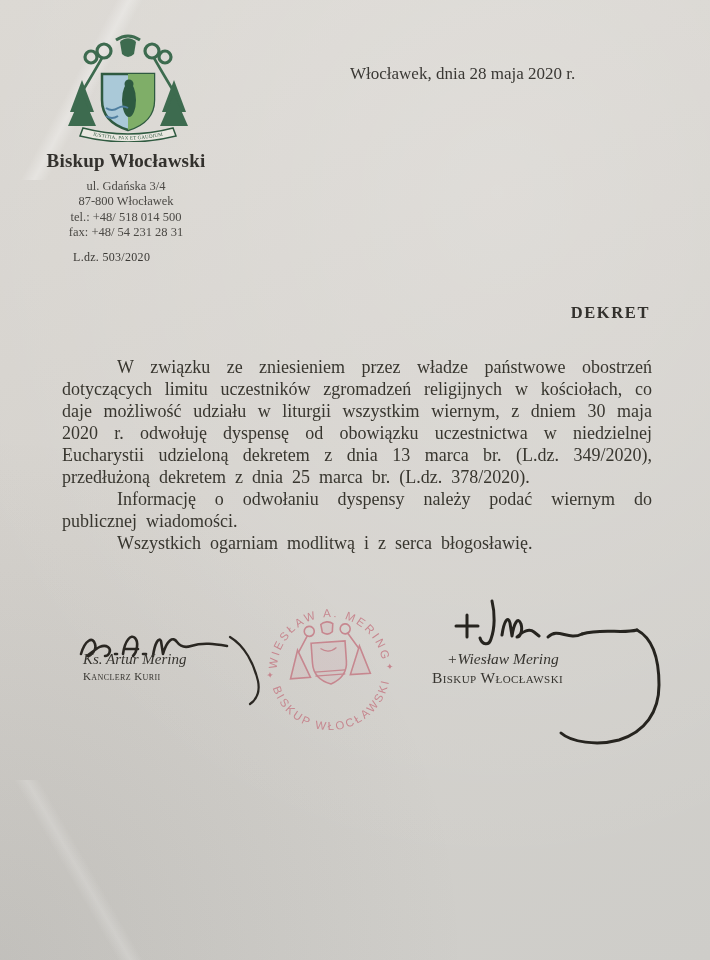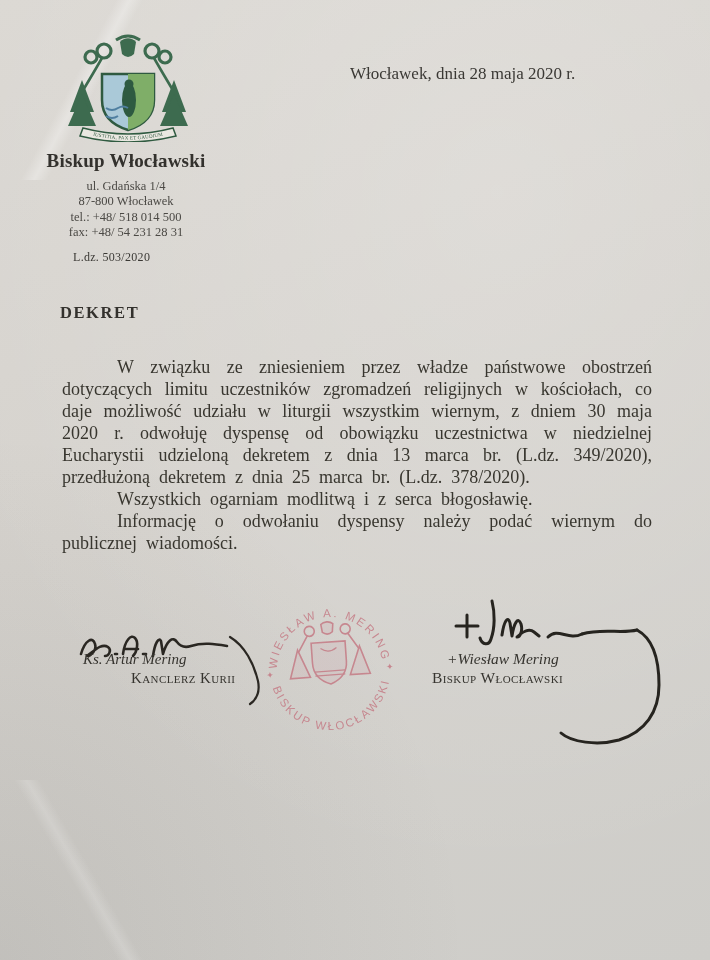--- a/index.html
+++ b/index.html
@@ -19,29 +19,29 @@
     background:linear-gradient(60deg,rgba(0,0,0,0) 47%,rgba(255,255,255,.18) 50%,rgba(0,0,0,0) 53%);}
 
   .crest{position:absolute;left:66px;top:34px;width:125px;height:108px;}
   .sender-title{position:absolute;left:40px;top:150px;width:172px;text-align:center;
     font-size:19px;font-weight:bold;color:#33312d;letter-spacing:.2px;}
   .address{position:absolute;left:40px;top:179px;width:172px;text-align:center;
     font-size:12.5px;line-height:15.3px;color:#4b4945;}
   .refnum{position:absolute;left:73px;top:250px;font-size:12px;color:#3a3834;letter-spacing:.3px;}
   .dateline{position:absolute;left:350px;top:64px;width:320px;
     font-size:17px;color:#3a3834;}
-  .doc-title{position:absolute;left:60px;top:303px;width:590px;text-align:left;
+  .doc-title{position:absolute;left:60px;top:303px;width:590px;text-align:right;
     font-size:16.5px;font-weight:bold;letter-spacing:1.6px;color:#33312d;}
   .body-text{position:absolute;left:62px;top:356px;width:590px;text-align:justify;
     font-size:18px;line-height:22px;word-spacing:4.5px;color:#38362f;}
   .body-text p{margin:0;text-indent:55px;}
 
   .sig-left-name{position:absolute;left:83px;top:651px;font-size:15px;font-style:italic;color:#36342f;}
-  .sig-left-role{position:absolute;left:83px;top:670px;font-size:15px;font-variant:small-caps;
-    letter-spacing:.4px;color:#36342f;margin-left:48px;}
+  .sig-left-role{position:absolute;left:83px;top:670px;font-size:11px;font-variant:small-caps;
+    letter-spacing:.4px;color:#36342f;}
   .sig-right-name{position:absolute;left:447px;top:650px;font-size:15.5px;font-style:italic;color:#36342f;}
   .sig-right-role{position:absolute;left:432px;top:669px;font-size:15.5px;font-variant:small-caps;
     letter-spacing:.4px;color:#36342f;}
 
   .sig-left-svg{position:absolute;left:75px;top:606px;width:195px;height:105px;}
   .sig-right-svg{position:absolute;left:440px;top:593px;width:250px;height:168px;}
   .stamp{position:absolute;left:252px;top:592px;width:156px;height:156px;opacity:.82;
     transform:rotate(-4deg);}
   .stamp text{font-family:"Liberation Sans","DejaVu Sans",sans-serif;}
 </style>
@@ -79,34 +79,34 @@
 
     <path d="M17,94 Q62,106 107,94 L110,102 Q62,114 14,102 Z" fill="#eae8e1" stroke="#2f5a40" stroke-width="1.5"></path>
     <text font-size="5" letter-spacing="0.2" fill="#2f5a40">
       <textPath href="#ribbonPath" startOffset="50%" text-anchor="middle">IUSTITIA, PAX ET GAUDIUM</textPath>
     </text>
   </svg>
 
   <div class="sender-title">Biskup Włocławski</div>
 
   <div class="address">
-    <div>ul. Gdańska 1/4</div>
+    <div>ul. Gdańska 3/4</div>
     <div>87-800 Włocławek</div>
     <div>tel.: +48/ 518 014 500</div>
     <div>fax: +48/ 54 231 28 31</div>
   </div>
 
   <div class="refnum">L.dz. 503/2020</div>
   <div class="dateline">Włocławek, dnia 28 maja 2020 r.</div>
   <div class="doc-title">DEKRET</div>
 
   <div class="body-text">
     <p>W związku ze zniesieniem przez władze państwowe obostrzeń dotyczących limitu uczestników zgromadzeń religijnych w kościołach, co daje możliwość udziału w liturgii wszystkim wiernym, z dniem 30 maja 2020 r. odwołuję dyspensę od obowiązku uczestnictwa w niedzielnej Eucharystii udzieloną dekretem z dnia 13 marca br. (L.dz. 349/2020), przedłużoną dekretem z dnia 25 marca br. (L.dz. 378/2020).</p>
+    <p>Informację o odwołaniu dyspensy należy podać wiernym do publicznej wiadomości.</p>
     <p>Wszystkich ogarniam modlitwą i z serca błogosławię.</p>
-    <p>Informację o odwołaniu dyspensy należy podać wiernym do publicznej wiadomości.</p>
   </div>
 
   <svg class="sig-left-svg" viewBox="0 0 195 105">
     <g stroke="#2a2722" stroke-width="2.6" fill="none" stroke-linecap="round" stroke-linejoin="round">
       <path d="M6,48 C10,34 18,30 20,38 C22,44 16,50 12,50 C20,44 27,37 33,41 C37,44 34,50 30,50"></path>
       <path d="M40,48 h2"></path>
       <path d="M48,48 C50,34 56,28 60,32 C64,36 62,46 58,50 M50,43 L63,43"></path>
       <path d="M68,48 h3"></path>
       <path d="M78,50 C80,36 84,31 86,35 L88,48 C92,34 98,30 102,36 C105,40 110,42 116,40 C128,36 140,38 152,40"></path>
       <path d="M155,31 C170,40 179,58 183,75 C185,85 182,93 175,98" stroke-width="2.2"></path>

